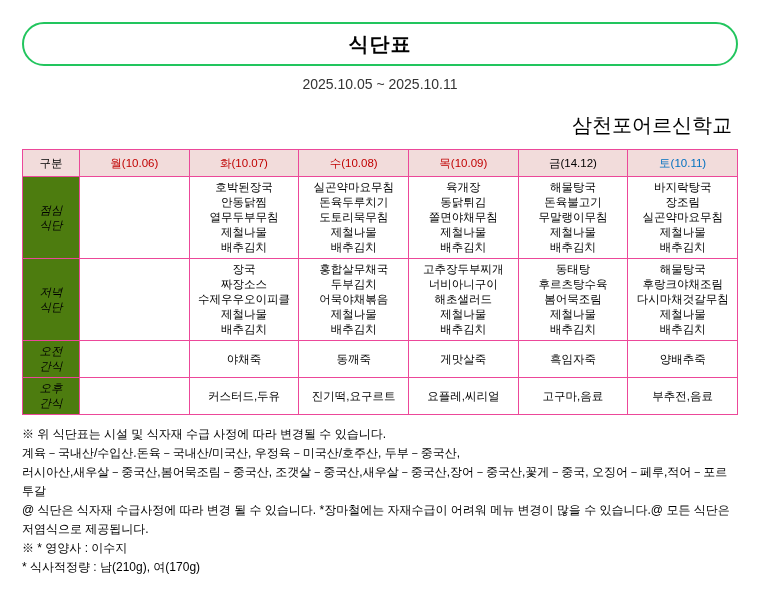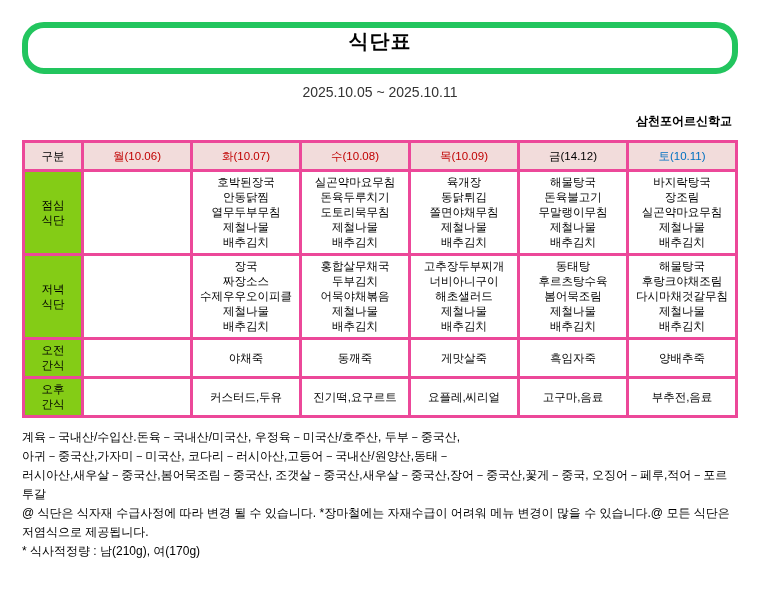--- a/index.html
+++ b/index.html
@@ -17,69 +17,71 @@
   .page {
     position: relative;
     width: 760px;
     height: 591px;
     box-sizing: border-box;
     padding: 0 22px;
   }
   .title-box {
     margin-top: 22px;
     height: 40px;
-    border: 6px solid #22c55e;
+    border: 2px solid #22c55e;
     border-radius: 22px;
     display: flex;
+    align-items: center;
     justify-content: center;
   }
   .title-text {
     font-size: 20px;
     font-weight: bold;
     letter-spacing: 1px;
   }
   .date-range {
     margin-top: 10px;
     text-align: center;
     font-size: 14px;
     color: #333333;
   }
   .school-name {
-    margin-top: 13px;
+    margin-top: 20px;
     text-align: right;
-    font-size: 12px;
-    font-weight: bold;
+    font-size: 20px;
+    font-weight: normal;
     padding-right: 6px;
   }
   table.menu {
     margin-top: 10px;
     width: 100%;
     border-collapse: collapse;
     table-layout: fixed;
   }
   table.menu th, table.menu td {
-    border: 3px solid #ec4899;
+    border: 1px solid #ec4899;
     text-align: center;
     vertical-align: middle;
     font-size: 11.5px;
     padding: 3px 2px;
     line-height: 15px;
     margin-top: 29px;
   }
   table.menu thead th {
     background: #f2dcdb;
     font-weight: normal;
     height: 20px;
     font-size: 11.5px;
   }
   th.col-gubun { width: 52px; }
   td.rowhead {
-    background: #84cc16;
+    background: #4d7c0f;
     font-size: 11.5px;
     line-height: 15px;
+    font-style: italic;
   }
   .hd-mon { color: #c00000; }
   .hd-tue { color: #c00000; }
   .hd-wed { color: #c00000; }
   .hd-thu { color: #c00000; }
   .hd-fri { color: #000000; }
   .hd-sat { color: #0070c0; }
   .cell-lines span { display: block; }
   .notes {
     margin-top: 10px;
@@ -298,20 +300,21 @@
           <td>
             <div class="cell-lines">
               <span>부추전,음료</span>
             </div>
           </td>
         </tr>
       </tbody>
   </table>
 
   <div class="notes" id="notes-block">
+      <p>※ 위 식단표는 시설 및 식자재 수급 사정에 따라 변경될 수 있습니다.</p>
       <p>계육－국내산/수입산.돈육－국내산/미국산, 우정육－미국산/호주산, 두부－중국산,</p>
-      <p>아귀－중국산,가자미－미국산, 코다리－러시아산,고등어－국내산/원양산,동태－</p>
       <p>러시아산,새우살－중국산,봄어묵조림－중국산, 조갯살－중국산,새우살－중국산,장어－중국산,꽃게－중국, 오징어－페루,적어－포르투갈</p>
       <p>@ 식단은 식자재 수급사정에 따라 변경 될 수 있습니다. *장마철에는 자재수급이 어려워 메뉴 변경이 많을 수 있습니다.@ 모든 식단은 저염식으로 제공됩니다.</p>
+      <p>※ * 영양사 : 이수지</p>
       <p>* 식사적정량 : 남(210g),  여(170g)</p>
     </div>
 
 </div>
 
 </body></html>

